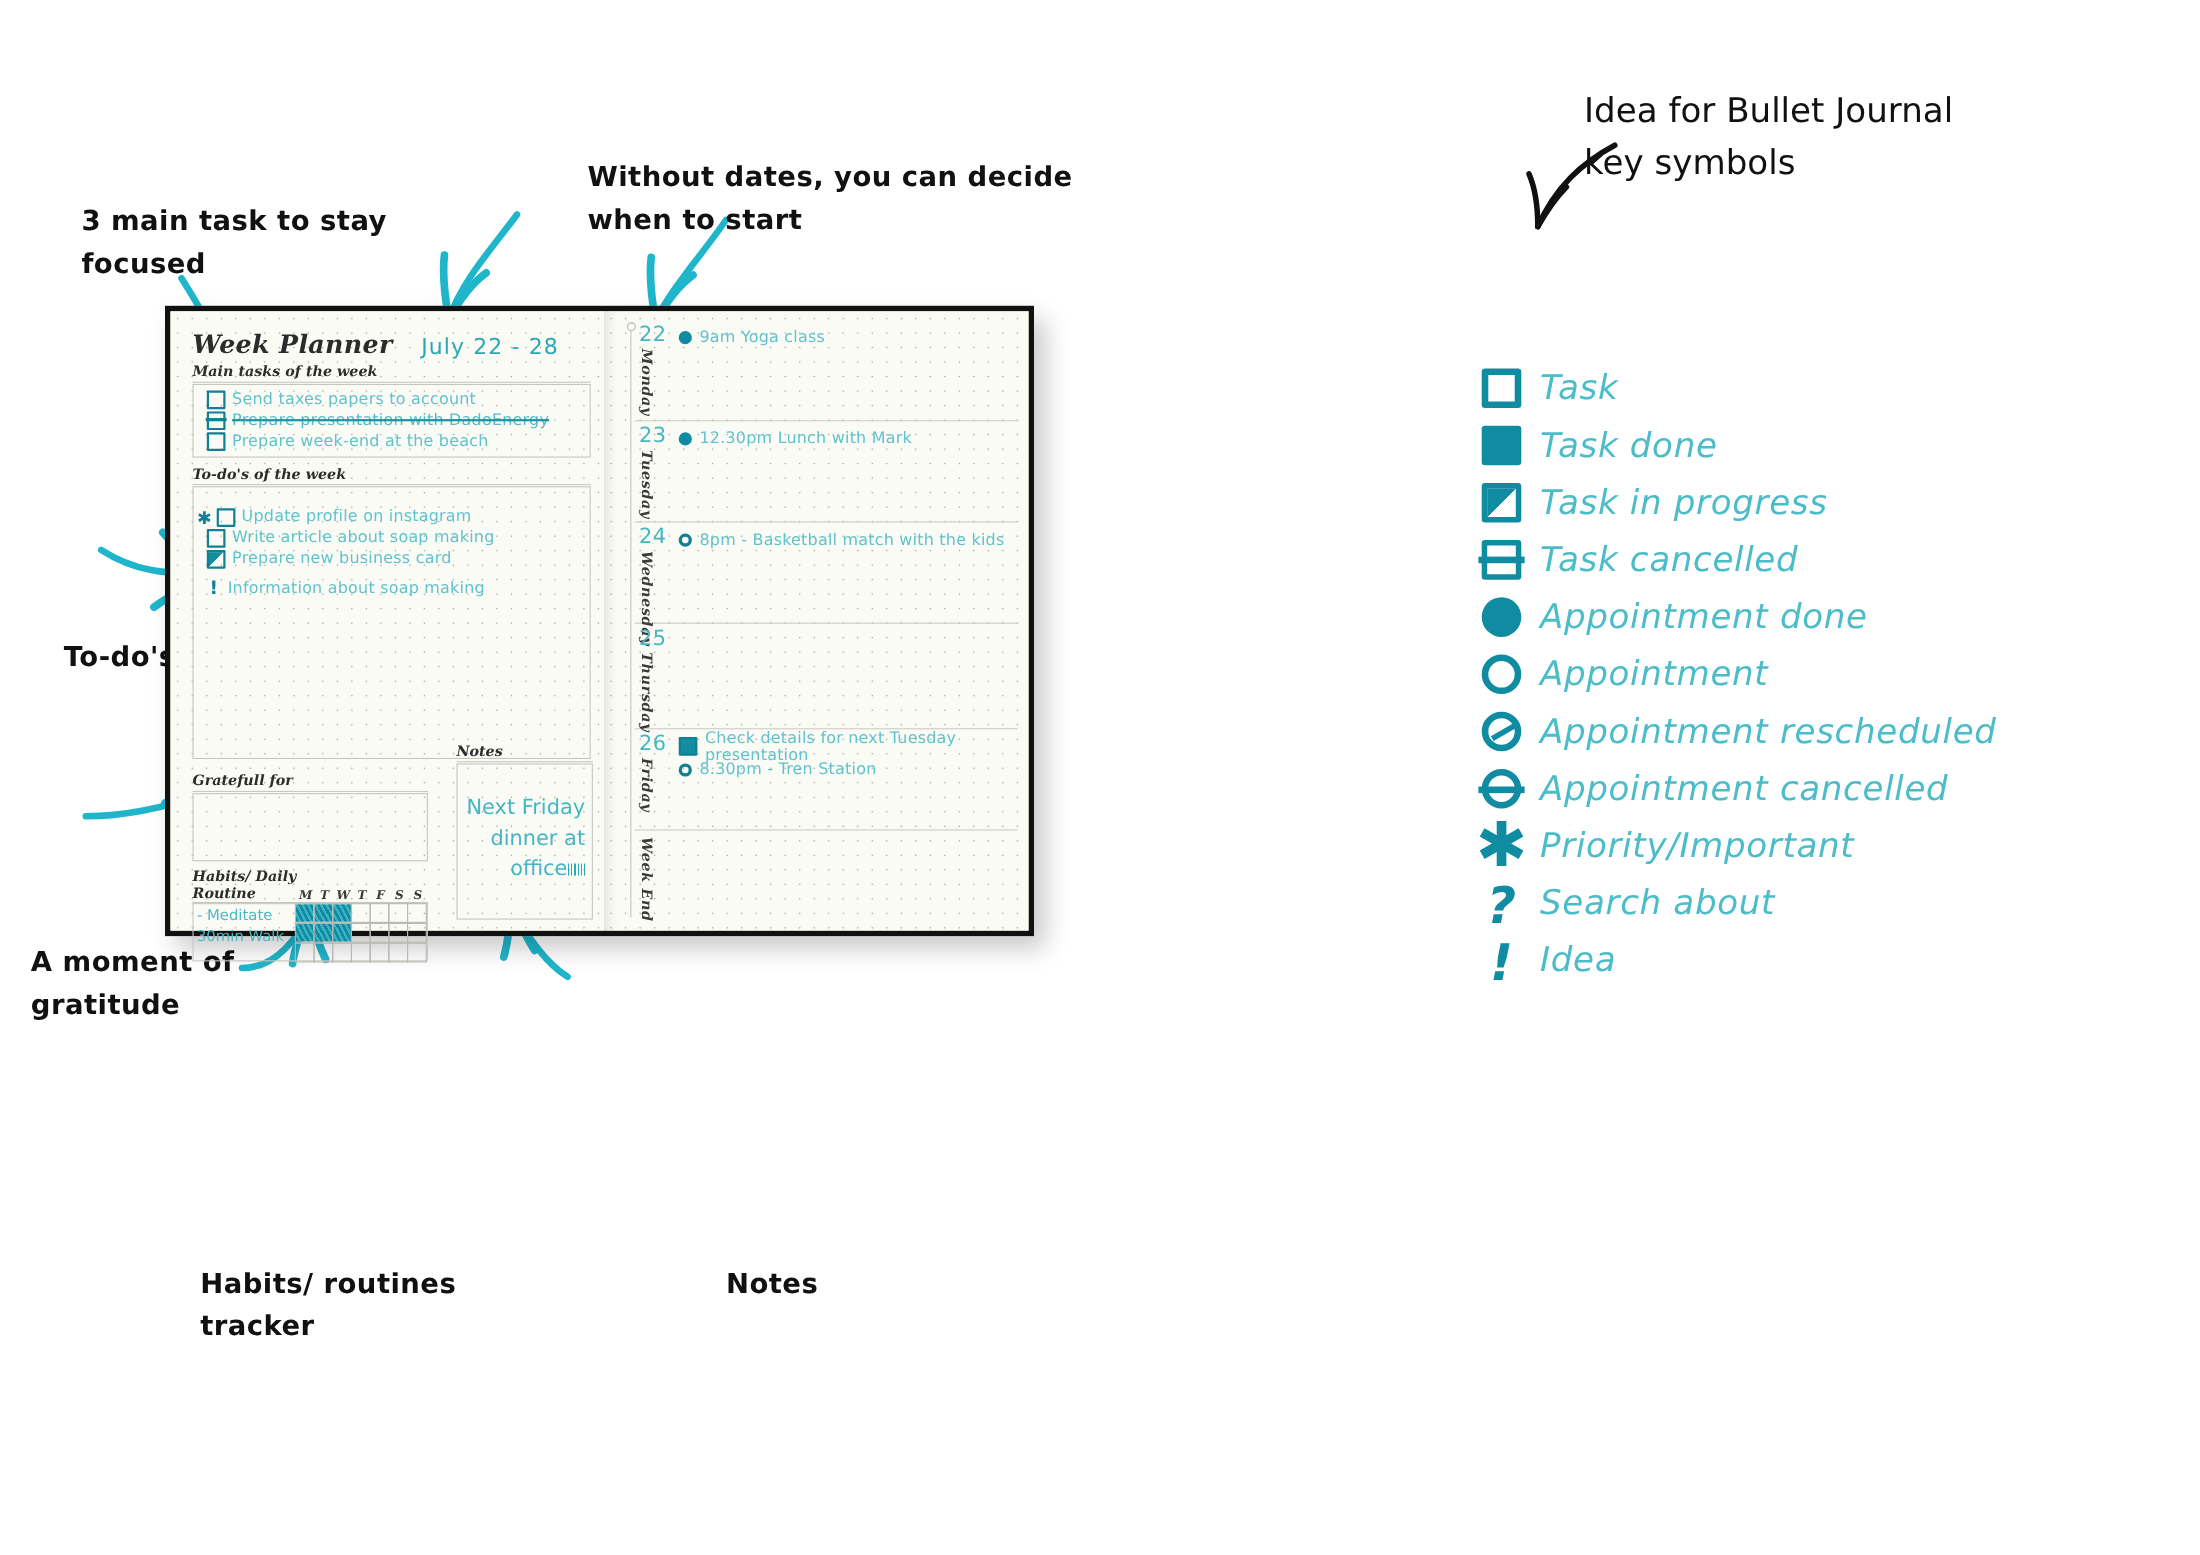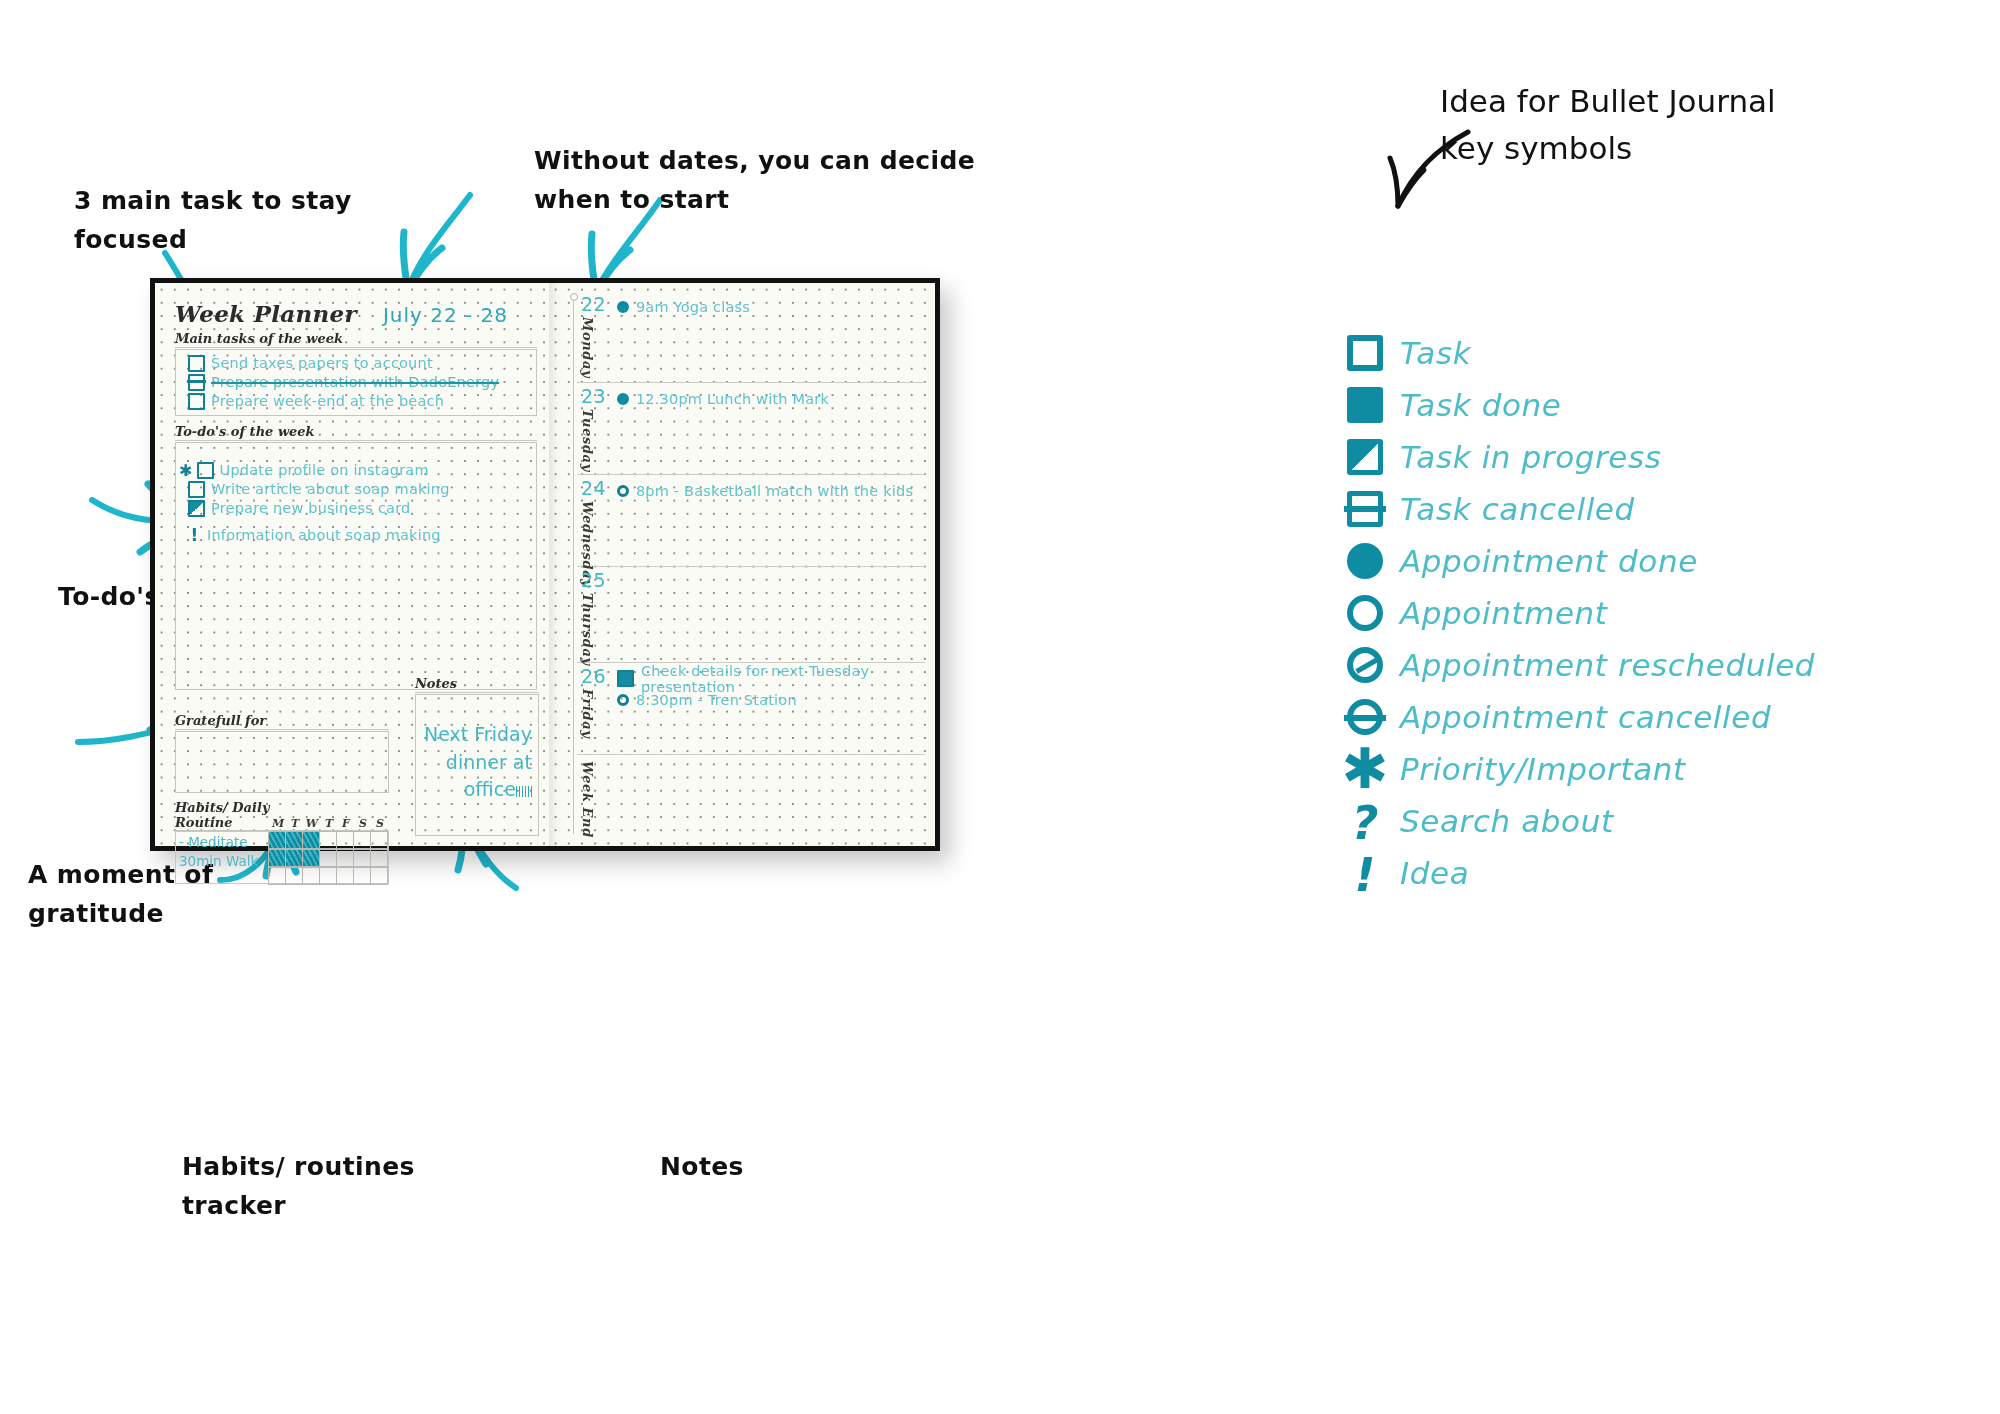--- a/index.html
+++ b/index.html
@@ -286,21 +286,21 @@
         <div class="task-row">
           <span class="sym sym-box-half"></span>
           <span class="txt">Prepare new business card</span>
         </div>
         <div class="task-row" style="margin-top:8px;">
           <span class="sym sym-bang" style="width:13px;text-align:center;">!</span>
           <span class="txt">Information about soap making</span>
         </div>
       </div>
 
-      <div class="sec-label" style="margin-top:23px;width:59%;">Gratefull for</div>
+      <div class="sec-label" style="margin-top:13px;width:59%;">Gratefull for</div>
       <div class="boxframe grat-box" style="width:59%;"></div>
 
       <div class="habit-head" style="width:59%;margin-top:7px;">
         <div class="sec-label" style="flex:1;margin:0;">Habits/ Daily Routine</div>
         <div class="habit-dow">
           <span>M</span>
           <span>T</span>
           <span>W</span>
           <span>T</span>
           <span>F</span>

